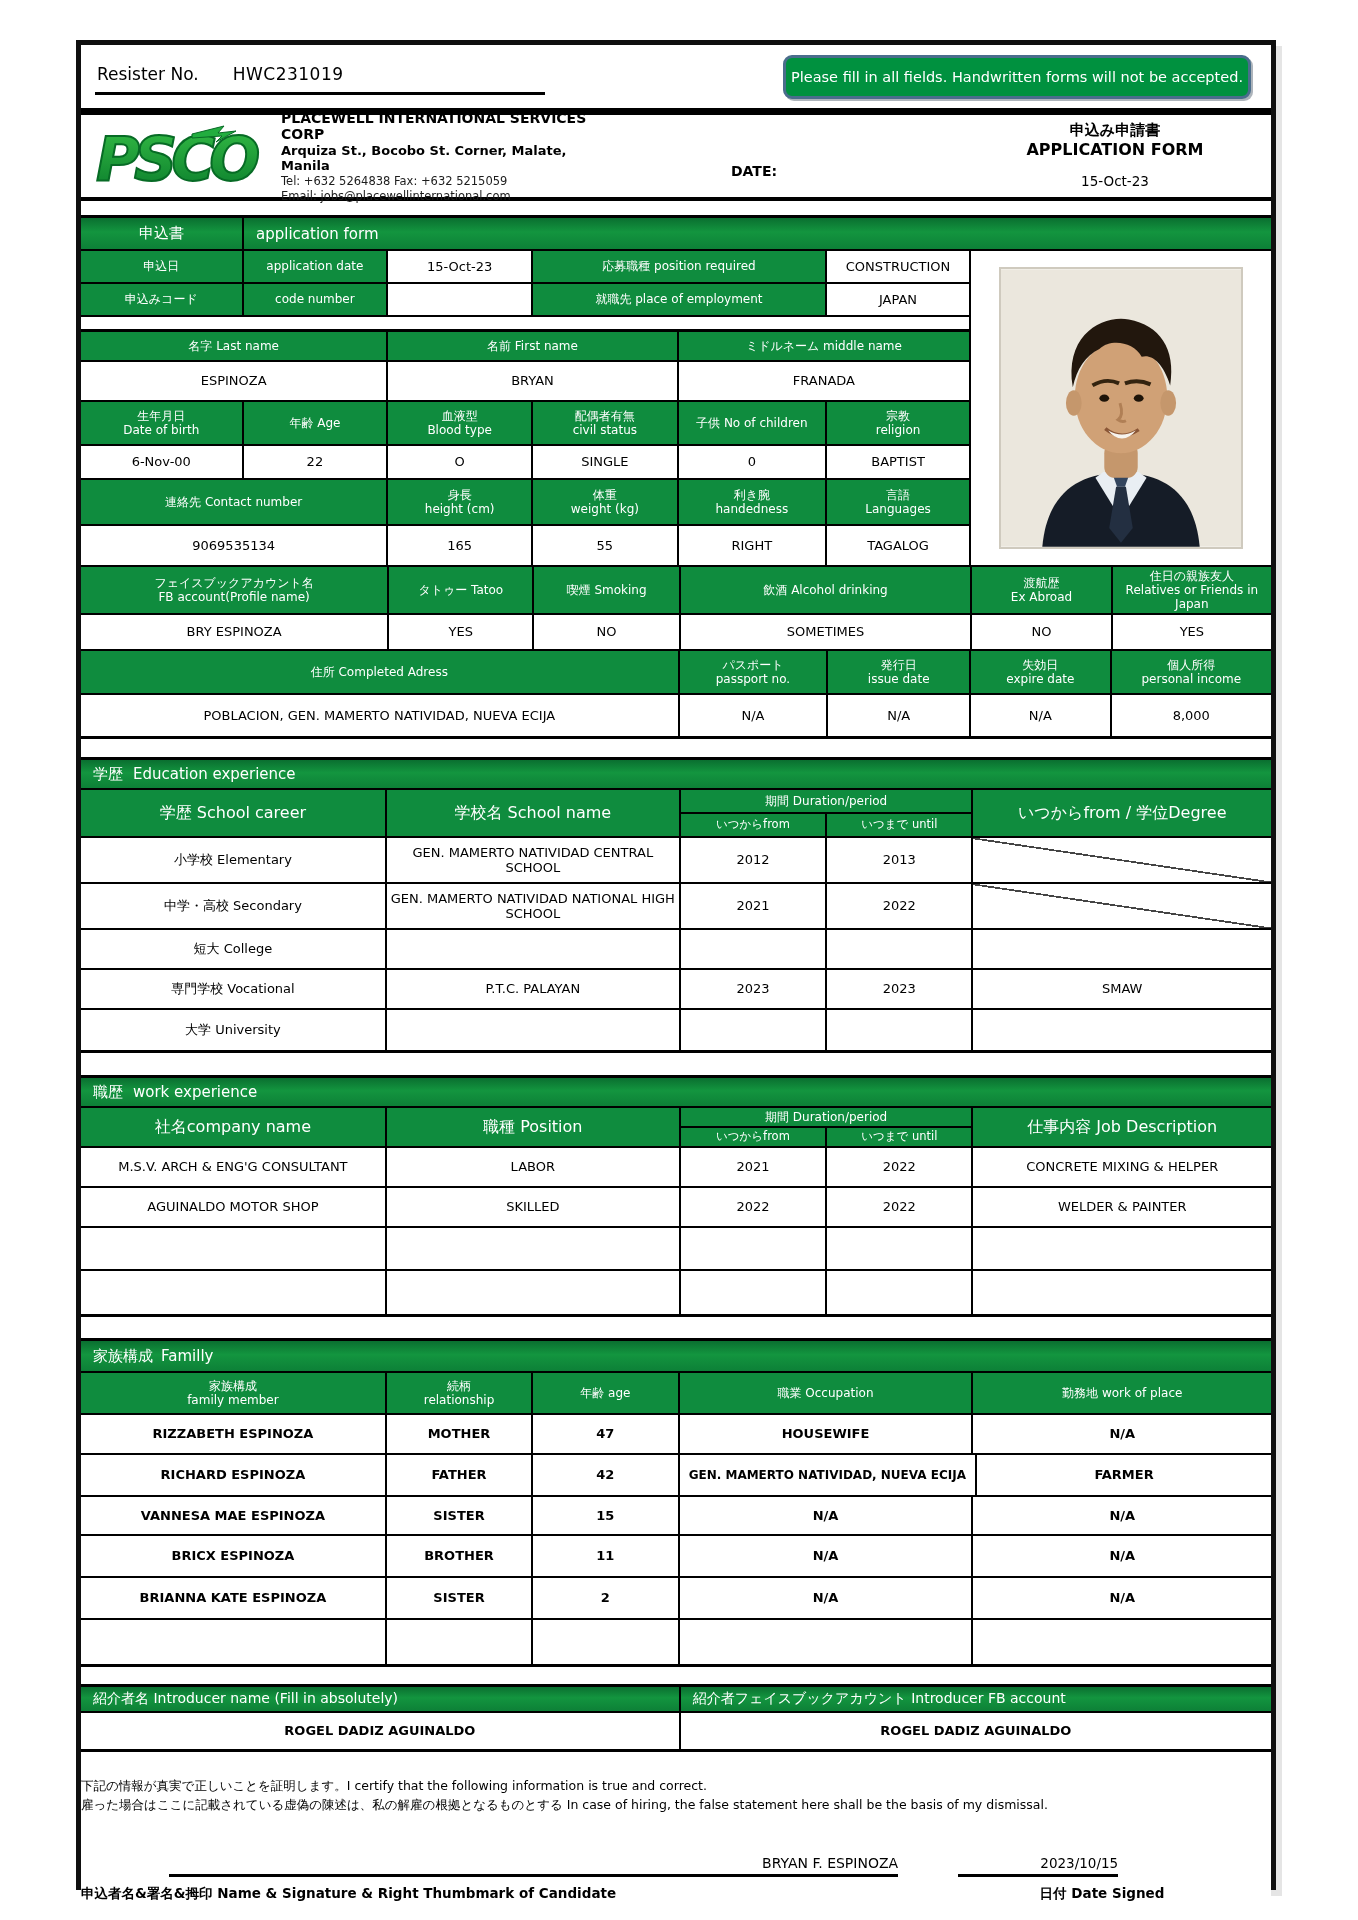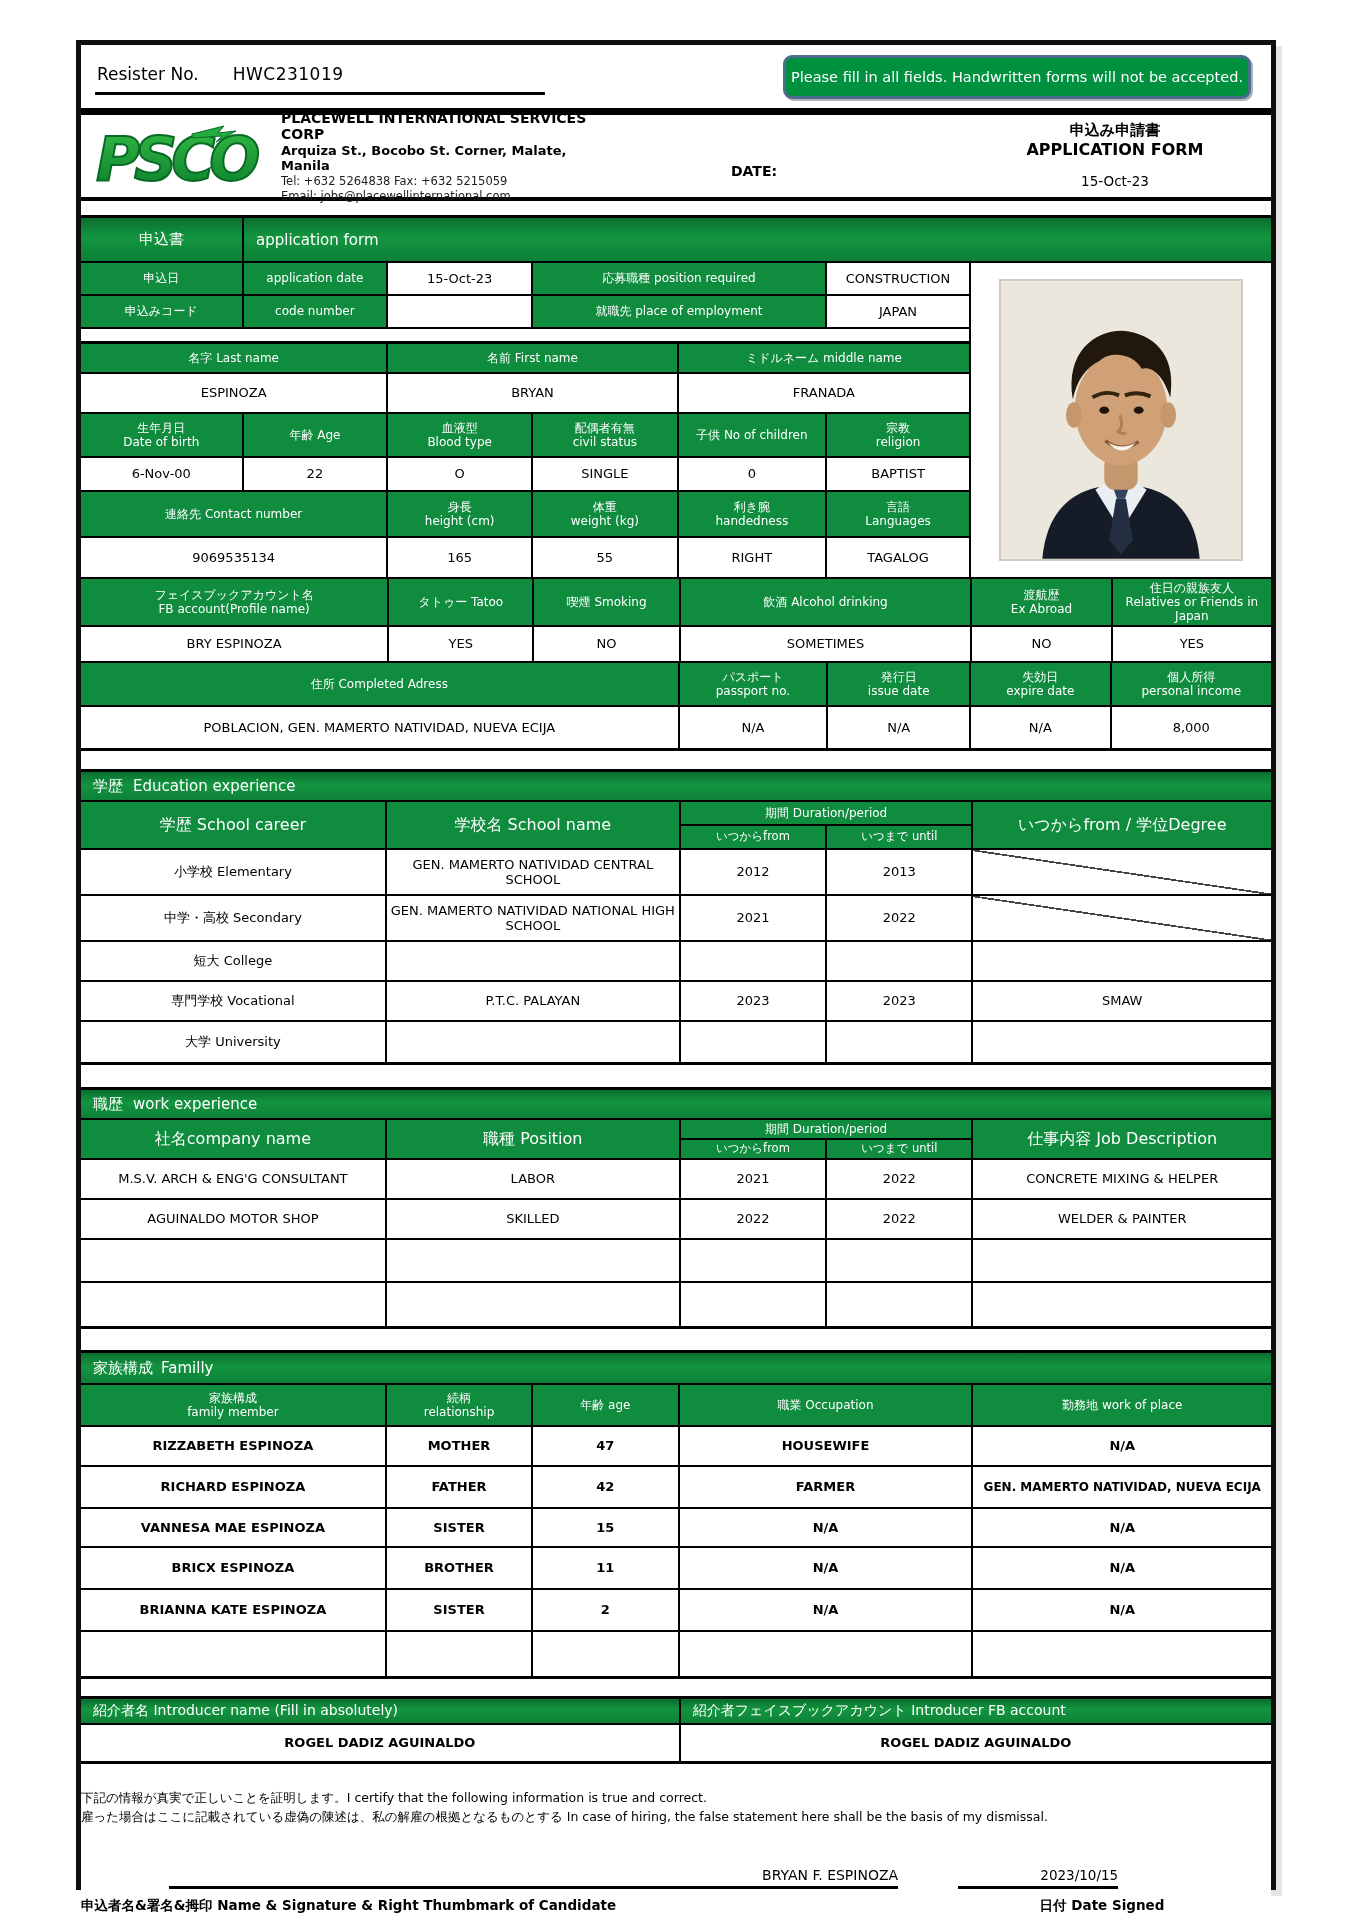--- a/index.html
+++ b/index.html
@@ -106,21 +106,21 @@
       <div class="datelbl">DATE:</div>
       <div class="tblock">
         <div class="tjp">申込み申請書</div>
         <div class="ten">APPLICATION FORM</div>
         <div class="tdate">15-Oct-23</div>
       </div>
     </div>
 
     <div class="gap" style="height:14px"></div>
 
-    <div class="bar" style="height:48px;border-top:3px solid #000;border-bottom:2px solid #000">
+    <div class="bar" style="height:36px;border-top:3px solid #000;border-bottom:2px solid #000">
       <div class="seg" style="width:13.7%;border-right:2px solid #000;justify-content:center;padding-left:0">申込書</div>
       <div class="seg">application form</div>
     </div>
 
     <div class="info">
       <div class="info-left">
         <div class="row tblrow" style="height:33px">
           <div class="cell gr cA">
               <div class="jp">申込日</div>
             </div>
@@ -444,22 +444,22 @@
         <div class="cell wc m1 bold">RIZZABETH ESPINOZA</div>
         <div class="cell wc m2 bold">MOTHER</div>
         <div class="cell wc m3 bold">47</div>
         <div class="cell wc m4 bold">HOUSEWIFE</div>
         <div class="cell wc m5 bold">N/A</div>
       </div>
       <div class="row tblrow" style="height:42px">
         <div class="cell wc m1 bold">RICHARD ESPINOZA</div>
         <div class="cell wc m2 bold">FATHER</div>
         <div class="cell wc m3 bold">42</div>
+        <div class="cell wc m5 bold" style="font-size:12px">GEN. MAMERTO NATIVIDAD, NUEVA ECIJA</div>
         <div class="cell wc m4 bold">FARMER</div>
-        <div class="cell wc m5 bold" style="font-size:12px">GEN. MAMERTO NATIVIDAD, NUEVA ECIJA</div>
       </div>
       <div class="row tblrow" style="height:39px">
         <div class="cell wc m1 bold">VANNESA MAE ESPINOZA</div>
         <div class="cell wc m2 bold">SISTER</div>
         <div class="cell wc m3 bold">15</div>
         <div class="cell wc m4 bold">N/A</div>
         <div class="cell wc m5 bold">N/A</div>
       </div>
       <div class="row tblrow" style="height:42px">
         <div class="cell wc m1 bold">BRICX ESPINOZA</div>

